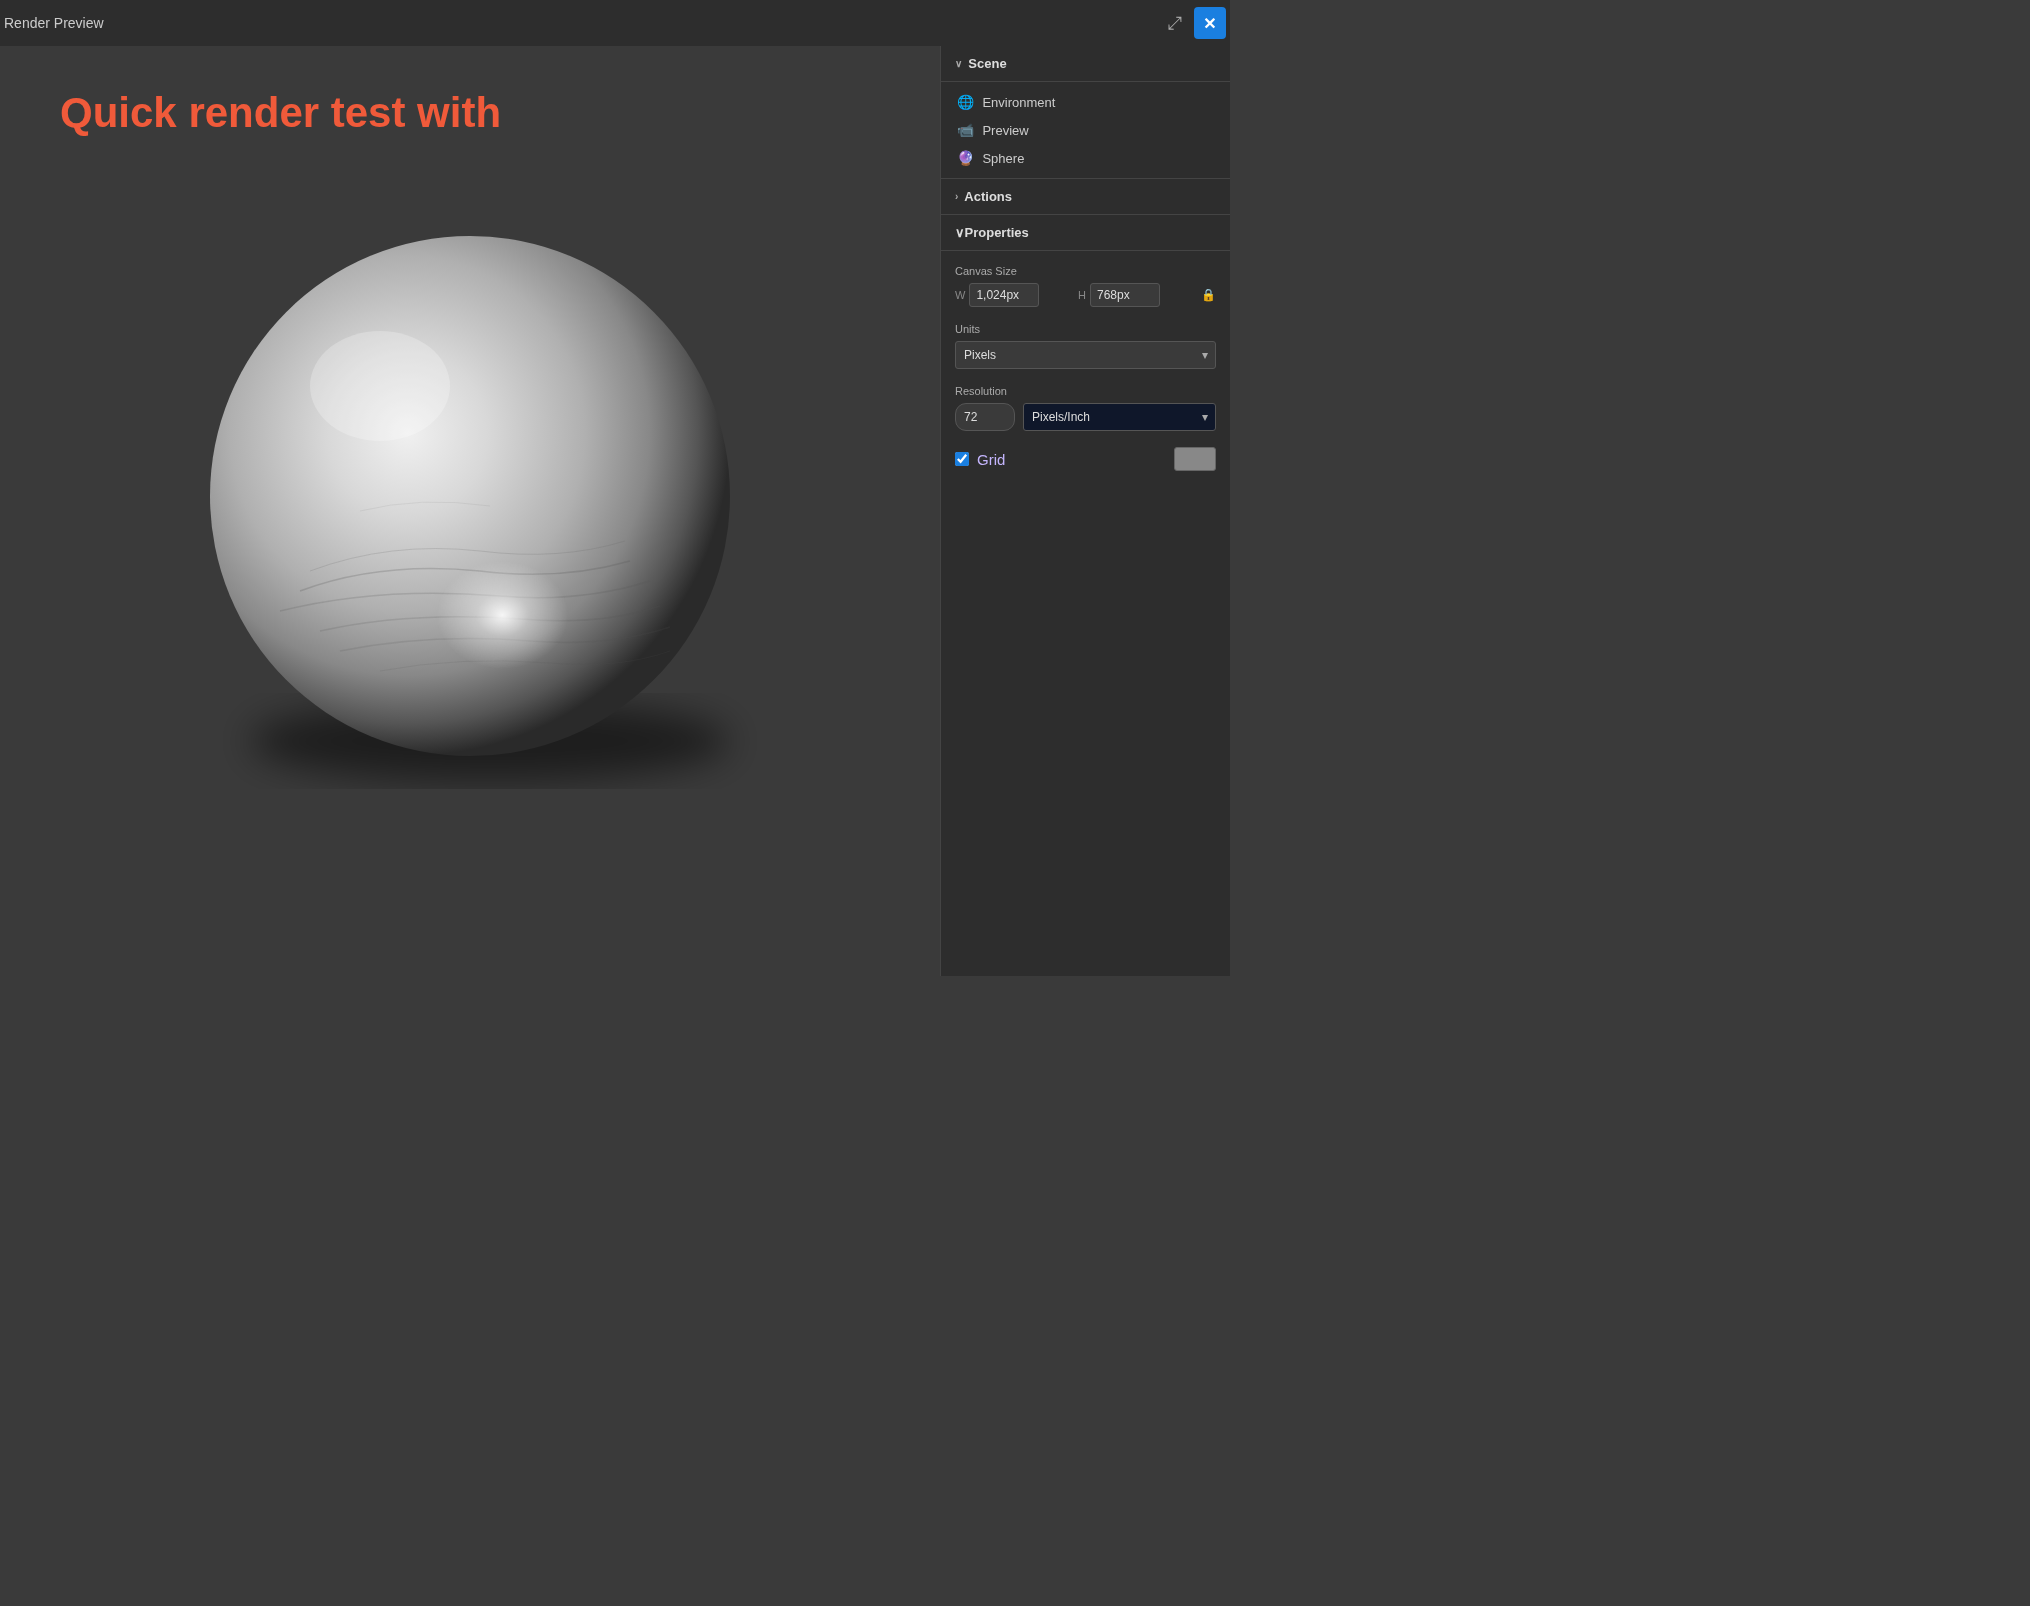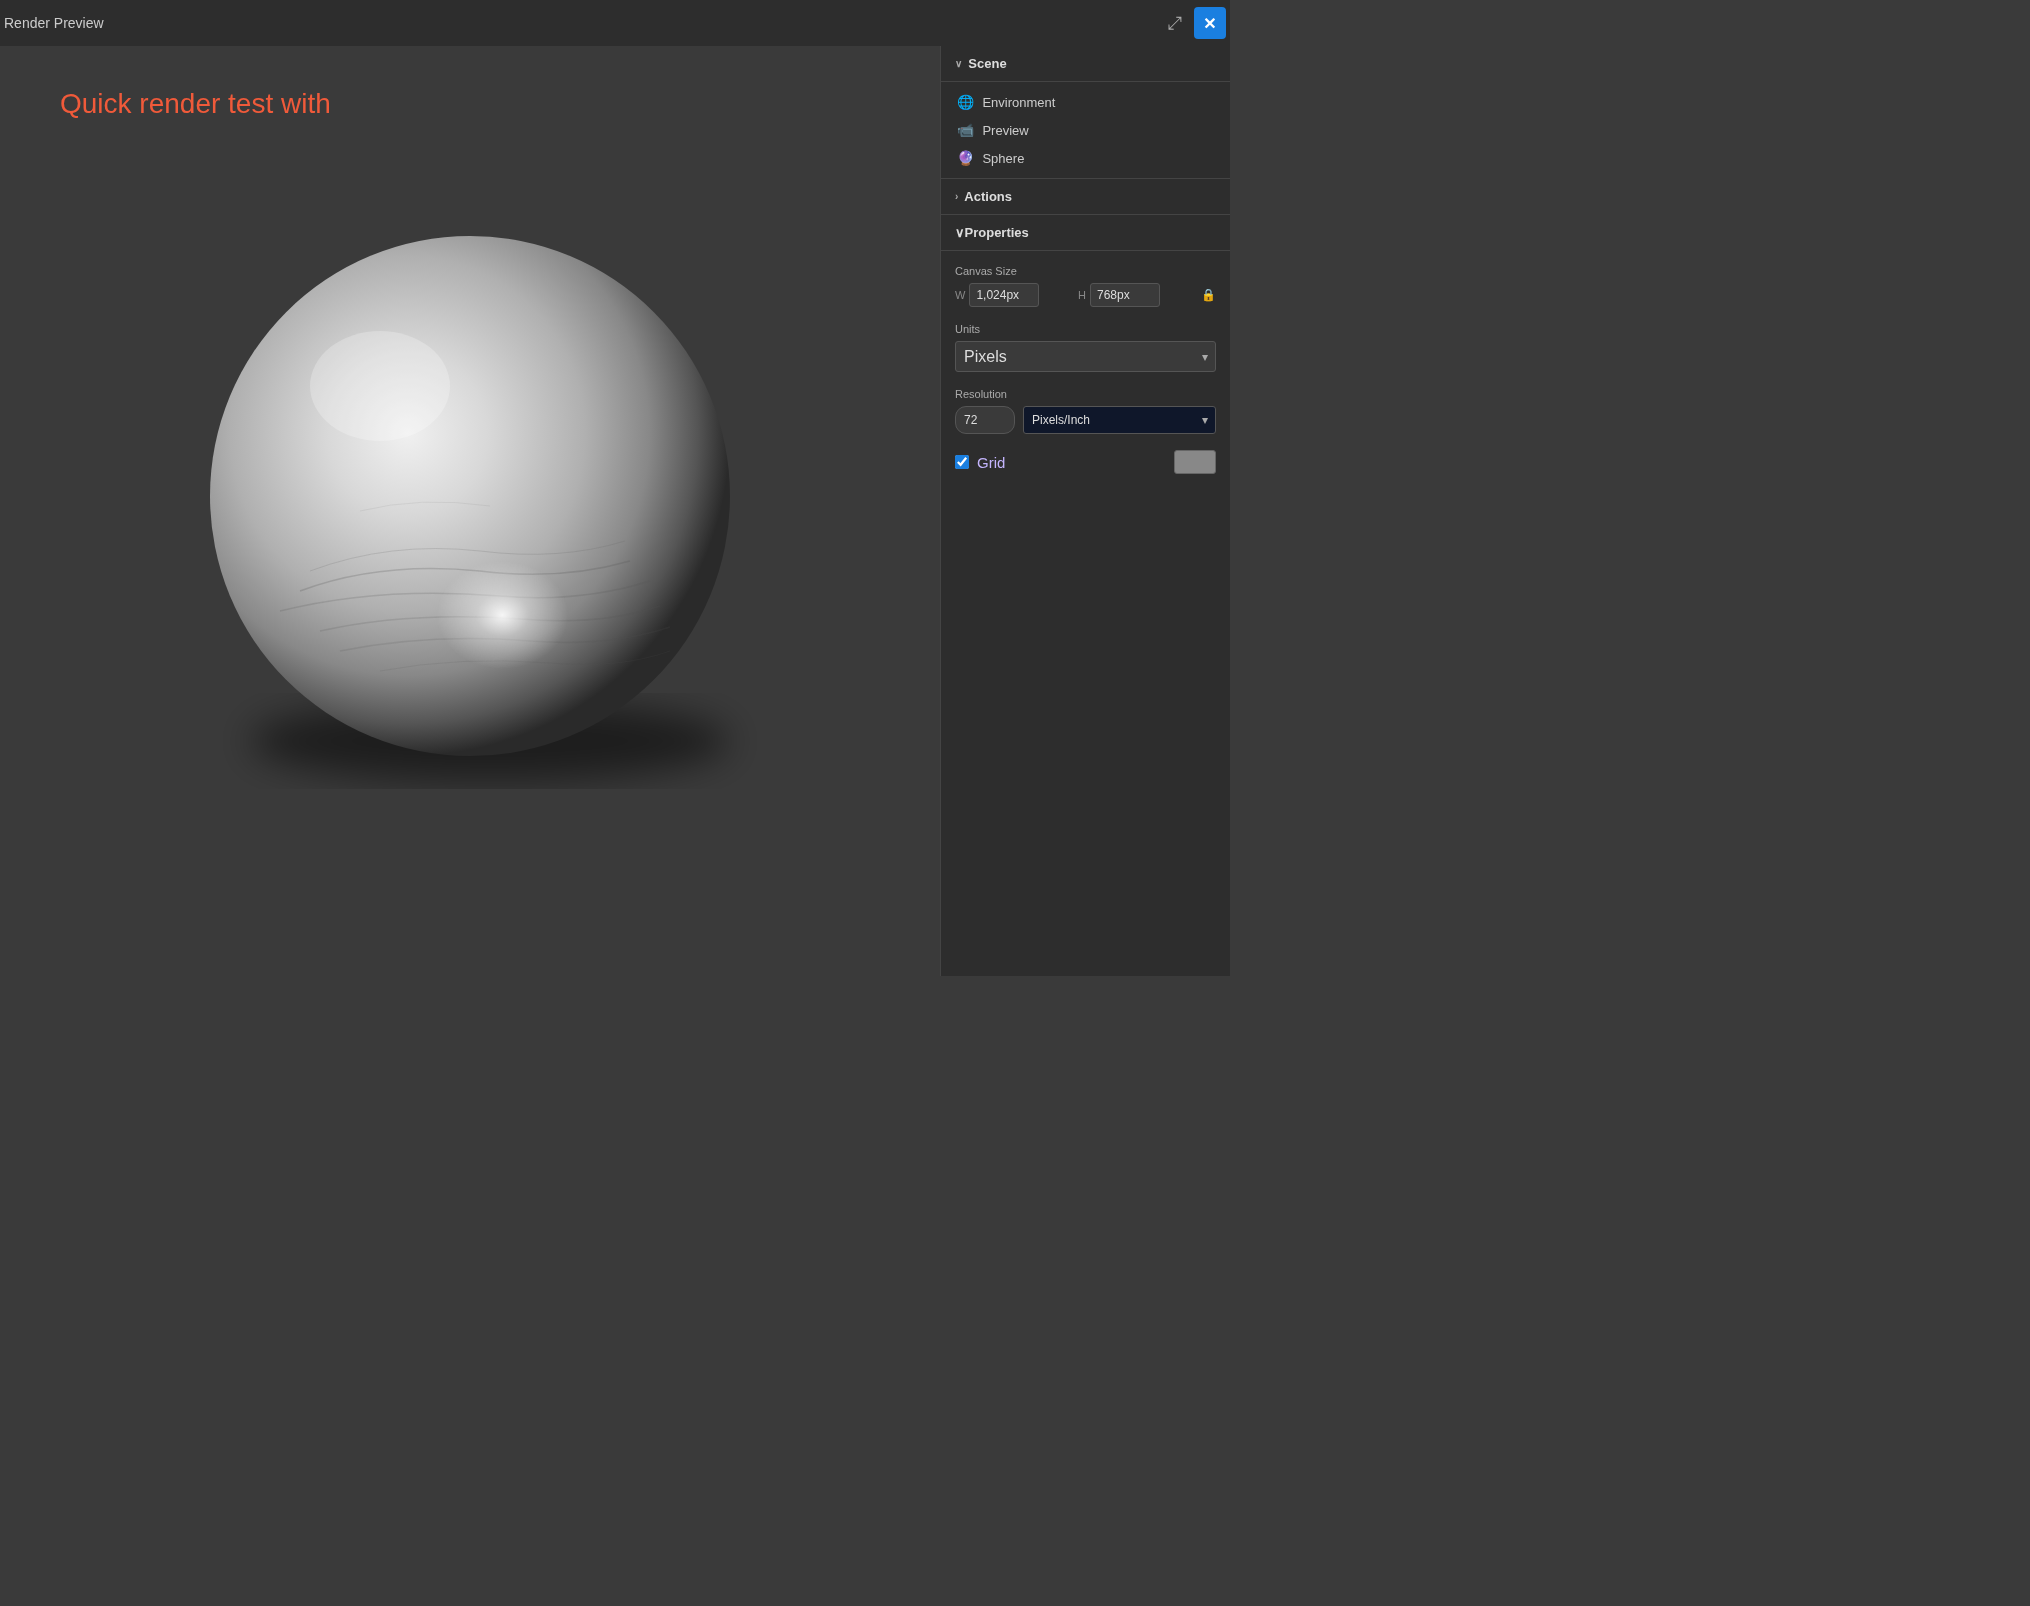--- a/index.html
+++ b/index.html
@@ -72,22 +72,22 @@
       background: #3a3a3a;
       position: relative;
       overflow: hidden;
     }
 
     .render-title {
       position: absolute;
       top: 40px;
       left: 60px;
       color: #f05a3a;
-      font-size: 28px;
-      font-weight: 400;
+      font-size: 42px;
+      font-weight: 700;
       line-height: 1.3;
       z-index: 2;
     }
 
     
     .sphere-container {
       position: absolute;
       top: 40px;
       left: 0;
       right: 0;
@@ -222,21 +222,21 @@
     .lock-icon {
       color: #888;
       font-size: 12px;
       cursor: pointer;
     }
 
     .prop-select {
       background: #3a3a3a;
       border: 1px solid #555;
       color: #ddd;
-      font-size: 16px;
+      font-size: 12px;
       padding: 6px 8px;
       border-radius: 3px;
       width: 100%;
       appearance: none;
       cursor: pointer;
       position: relative;
     }
     .select-wrapper {
       position: relative;
       width: 100%;

